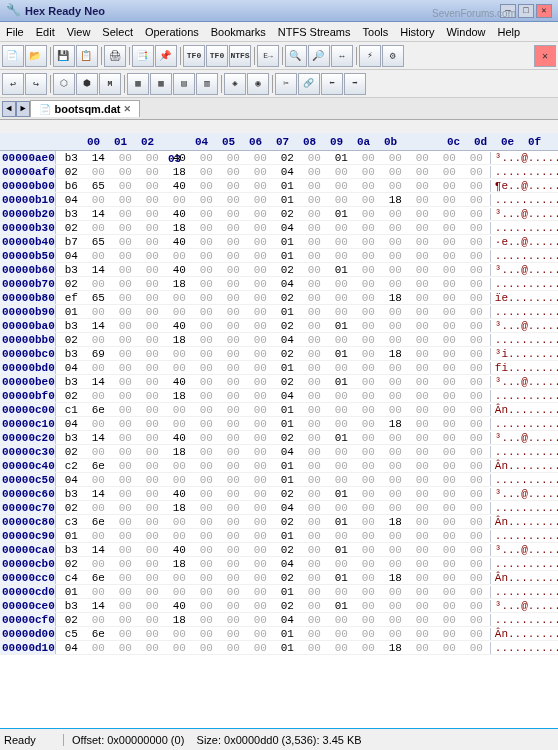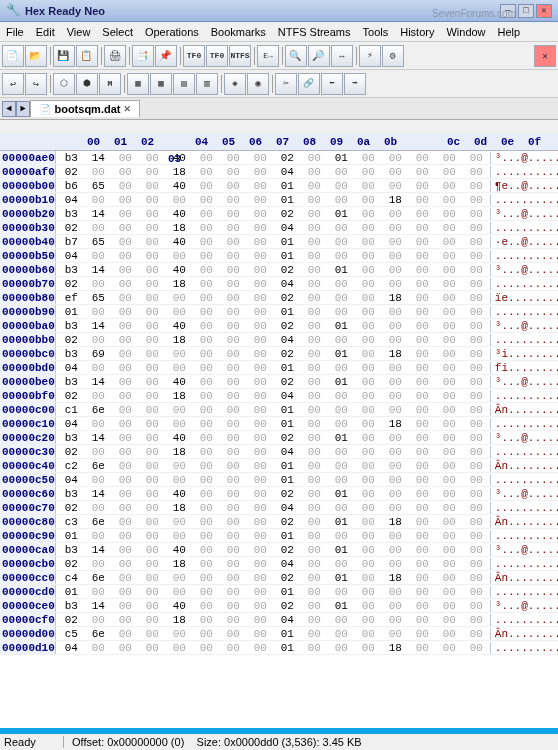--- a/index.html
+++ b/index.html
@@ -199,21 +199,21 @@
       color: #800000;
       letter-spacing: 0;
     }
     #status-bar {
       position: absolute;
       bottom: 0;
       left: 0;
       right: 0;
       height: 22px;
       background: #f0f0f0;
-      border-top: 6px solid #0ea5e9;
+      border-top: 1px solid #0ea5e9;
       display: flex;
       align-items: center;
       font-family: Arial, sans-serif;
       font-size: 11px;
       padding: 0 4px;
     }
     #status-ready {
       width: 60px;
       border-right: 1px solid #aaa;
       padding-right: 4px;

